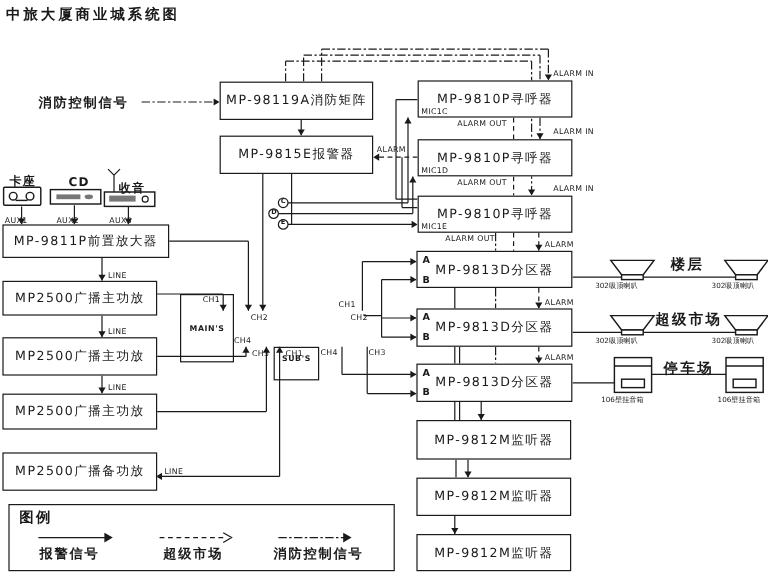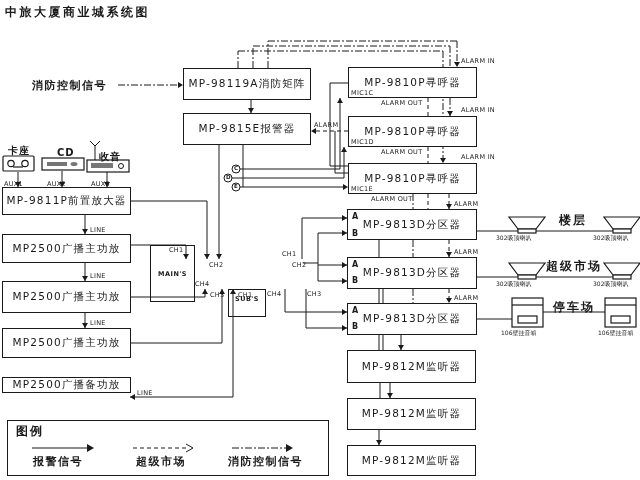--- a/index.html
+++ b/index.html
@@ -138,25 +138,25 @@
   </svg>
 
   <div class="title">中旅大厦商业城系统图</div>
   <div class="sig" style="left:32px;top:78px">消防控制信号</div>
 
   <div class="box" style="left:183px;top:68px;width:128px;height:32px">MP-98119A消防矩阵</div>
   <div class="box" style="left:183px;top:113px;width:128px;height:32px">MP-9815E报警器</div>
   <div class="box" style="left:348px;top:67px;width:129px;height:31px">MP-9810P寻呼器</div>
   <div class="box" style="left:348px;top:116px;width:129px;height:31px">MP-9810P寻呼器</div>
   <div class="box" style="left:348px;top:163px;width:129px;height:31px">MP-9810P寻呼器</div>
-  <div class="box" style="left:2px;top:187px;width:129px;height:28px">MP-9811P前置放大器</div>
+  <div class="box" style="left:2px;top:187px;width:139px;height:28px">MP-9811P前置放大器</div>
   <div class="box" style="left:2px;top:234px;width:129px;height:29px">MP2500广播主功放</div>
   <div class="box" style="left:2px;top:281px;width:129px;height:32px">MP2500广播主功放</div>
   <div class="box" style="left:2px;top:328px;width:129px;height:30px">MP2500广播主功放</div>
-  <div class="box" style="left:2px;top:377px;width:129px;height:16px">MP2500广播备功放</div>
+  <div class="box" style="left:2px;top:377px;width:129px;height:32px">MP2500广播备功放</div>
   <div class="box ghost" style="left:150px;top:245px;width:45px;height:57px">MAIN'S</div>
   <div class="box ghost" style="left:228px;top:289px;width:38px;height:28px;align-items:flex-end;padding-bottom:13px">SUB'S</div>
   <div class="box" style="left:347px;top:209px;width:130px;height:31px">MP-9813D分区器</div>
   <div class="box" style="left:347px;top:257px;width:130px;height:32px">MP-9813D分区器</div>
   <div class="box" style="left:347px;top:303px;width:130px;height:32px">MP-9813D分区器</div>
   <div class="box" style="left:347px;top:350px;width:129px;height:33px">MP-9812M监听器</div>
   <div class="box" style="left:347px;top:398px;width:129px;height:32px">MP-9812M监听器</div>
   <div class="box" style="left:347px;top:445px;width:129px;height:31px">MP-9812M监听器</div>
 
   <div class="src" style="left:8px;top:144px">卡座</div>

